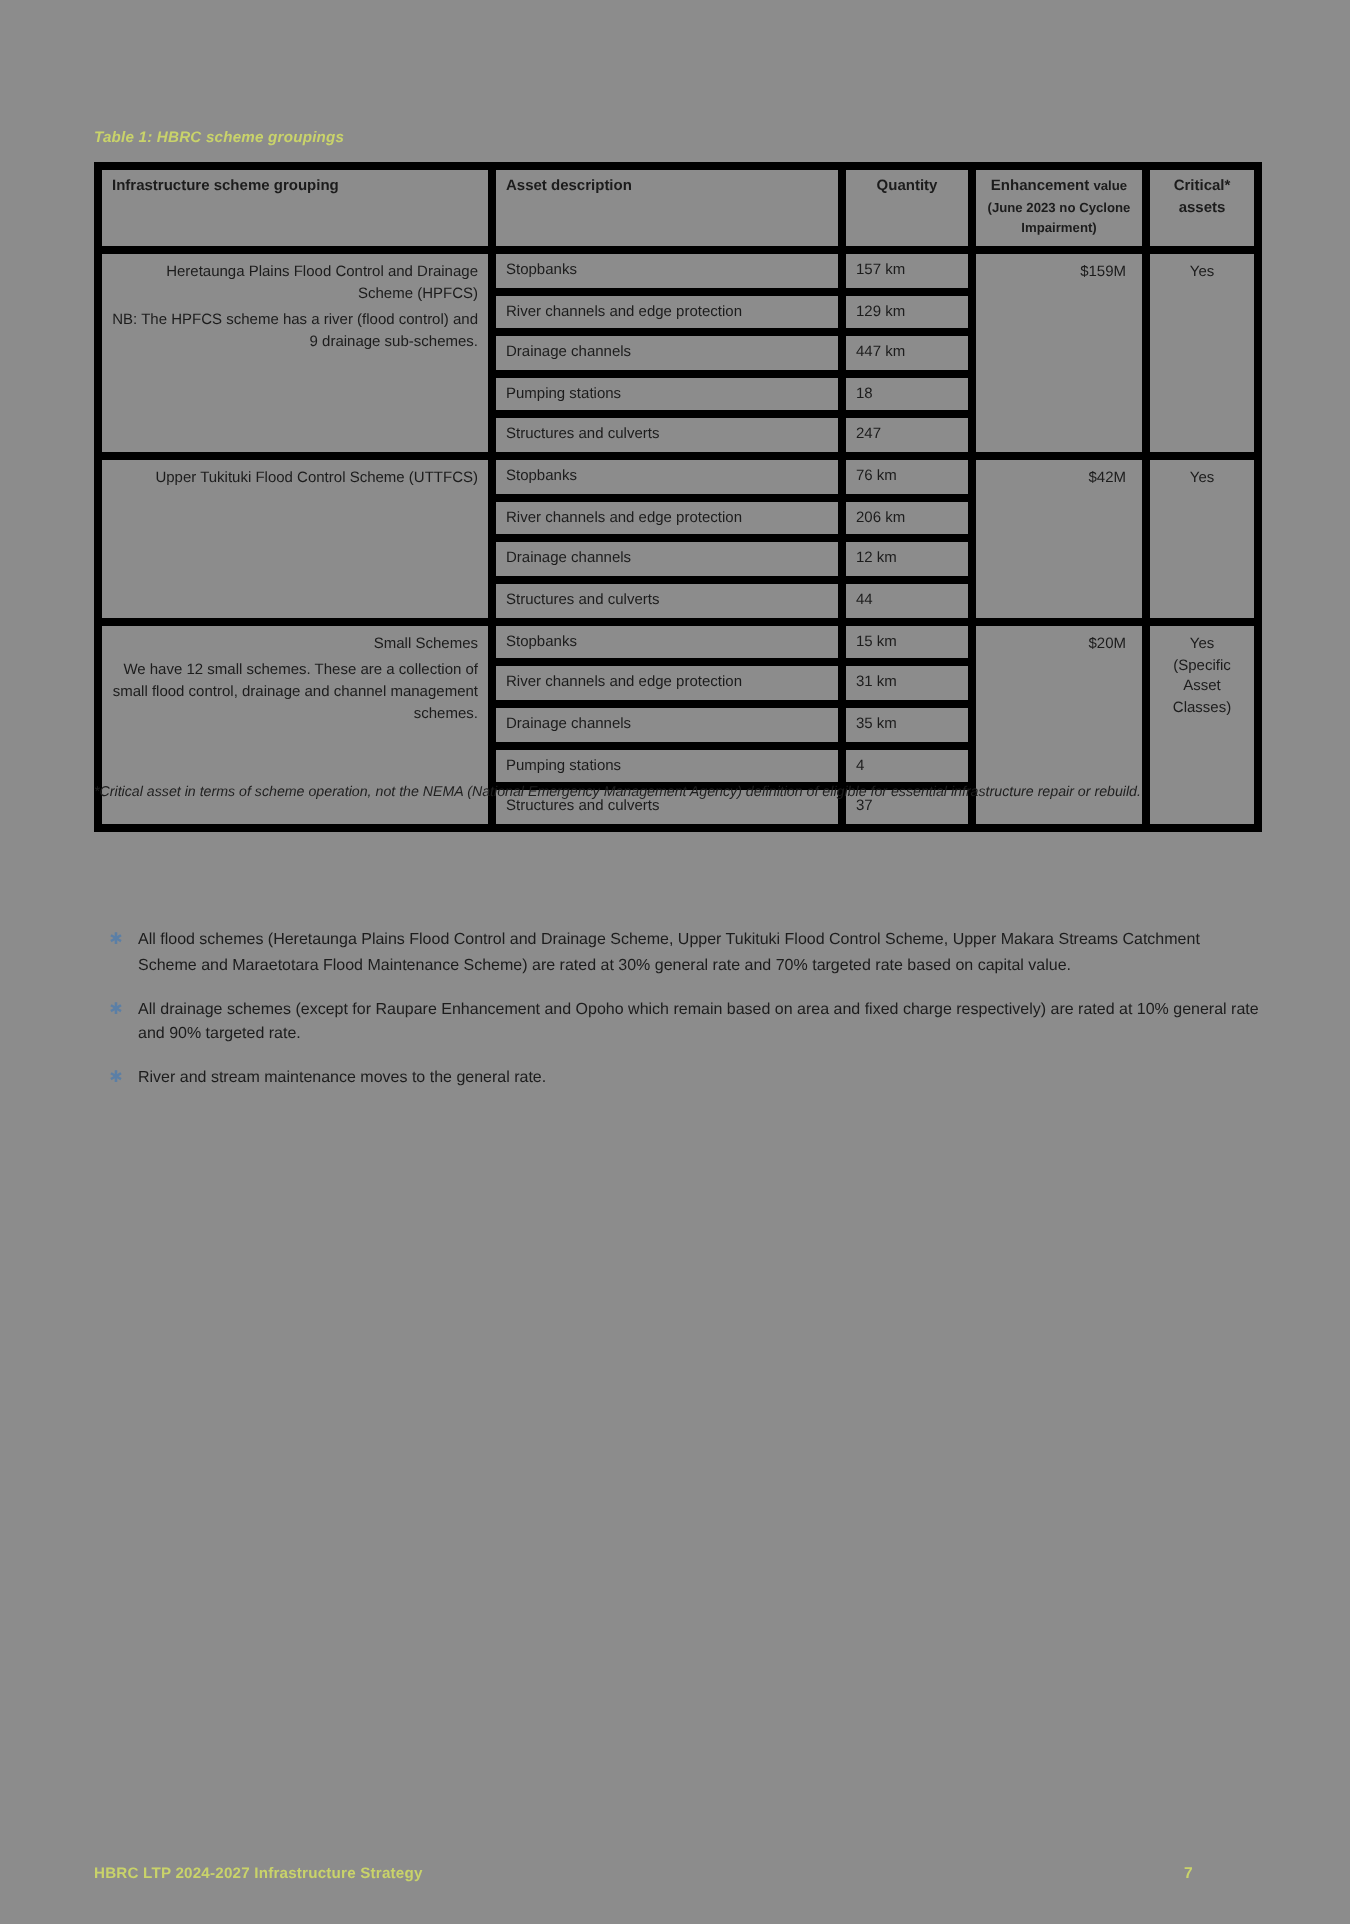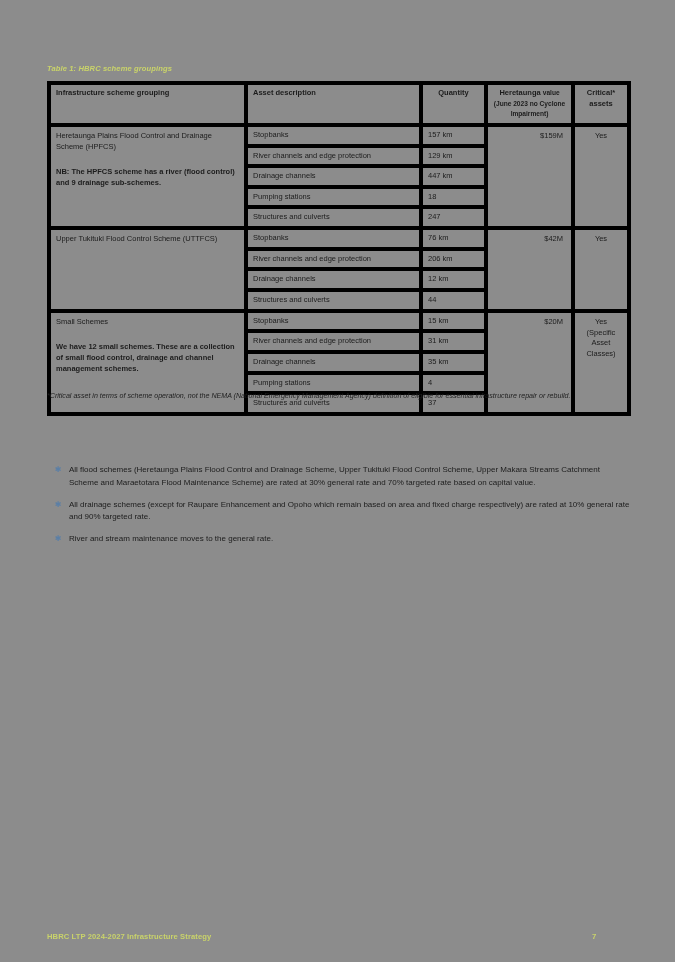--- a/index.html
+++ b/index.html
@@ -75,26 +75,26 @@
   
   col.c1 { width: 197px; }
   col.c2 { width: 175px; }
   col.c3 { width: 65px; }
   col.c4 { width: 87px; }
   col.c5 { width: 56px; }
 
   td.grp {
     vertical-align: top;
     padding-top: 4px;
+    text-align: right;
   }
   td.grp .grp-title { display: block; }
   td.grp .grp-note {
     display: block;
-    margin-top: 15px;
-    font-weight: bold;
+    margin-top: 3px;
   }
   td.asset { }
   td.qty { }
   td.rep {
     text-align: right;
     padding-right: 8px;
     padding-top: 4px;
   }
   td.crit {
     text-align: center;
@@ -187,21 +187,21 @@
         <col class="c2">
         <col class="c3">
         <col class="c4">
         <col class="c5">
     </colgroup>
     <thead>
       <tr>
         <th class="c-grp"><span>Infrastructure scheme grouping</span></th>
         <th class="c-asset"><span>Asset description</span></th>
         <th class="c-qty"><span>Quantity</span></th>
-        <th class="c-rep"><span>Heretaunga</span> <span class="sub">value (June 2023 no Cyclone Impairment)</span></th>
+        <th class="c-rep"><span>Enhancement</span> <span class="sub">value (June 2023 no Cyclone Impairment)</span></th>
         <th class="c-crit"><span>Critical* assets</span></th>
       </tr>
     </thead>
     <tbody>
 
       <tr>
         <td class="grp" rowspan="5">
           <span class="grp-title">Heretaunga Plains Flood Control and Drainage Scheme (HPFCS)</span>
           <span class="grp-note">NB: The HPFCS scheme has a river (flood control) and 9 drainage sub-schemes.</span>
         </td>

